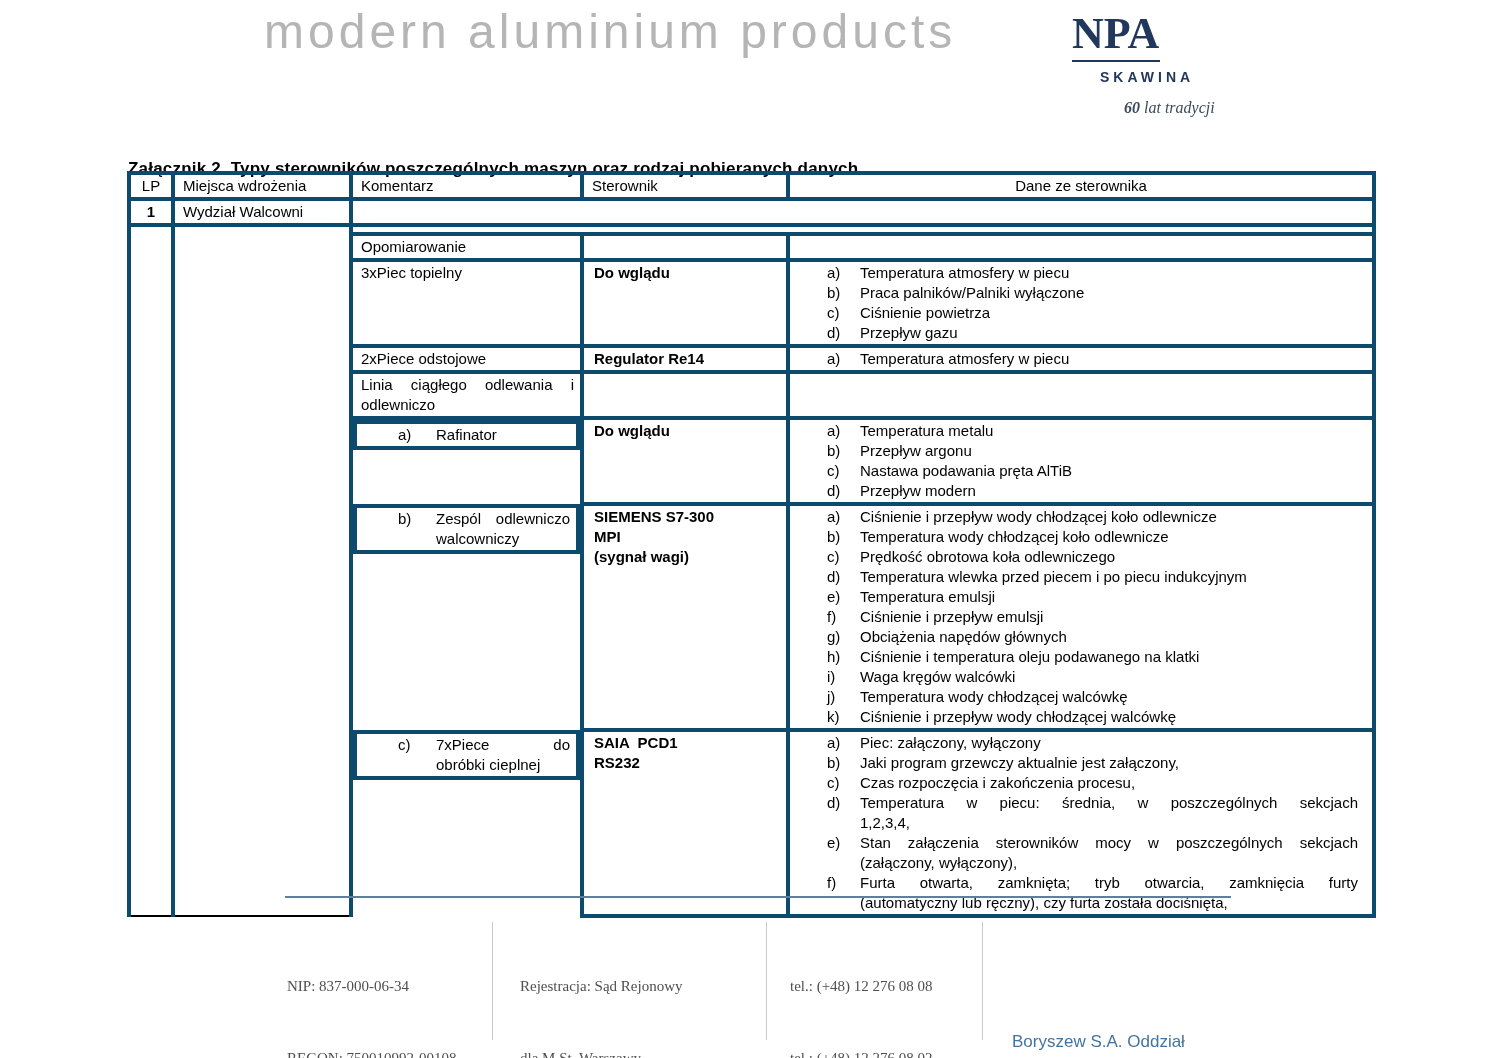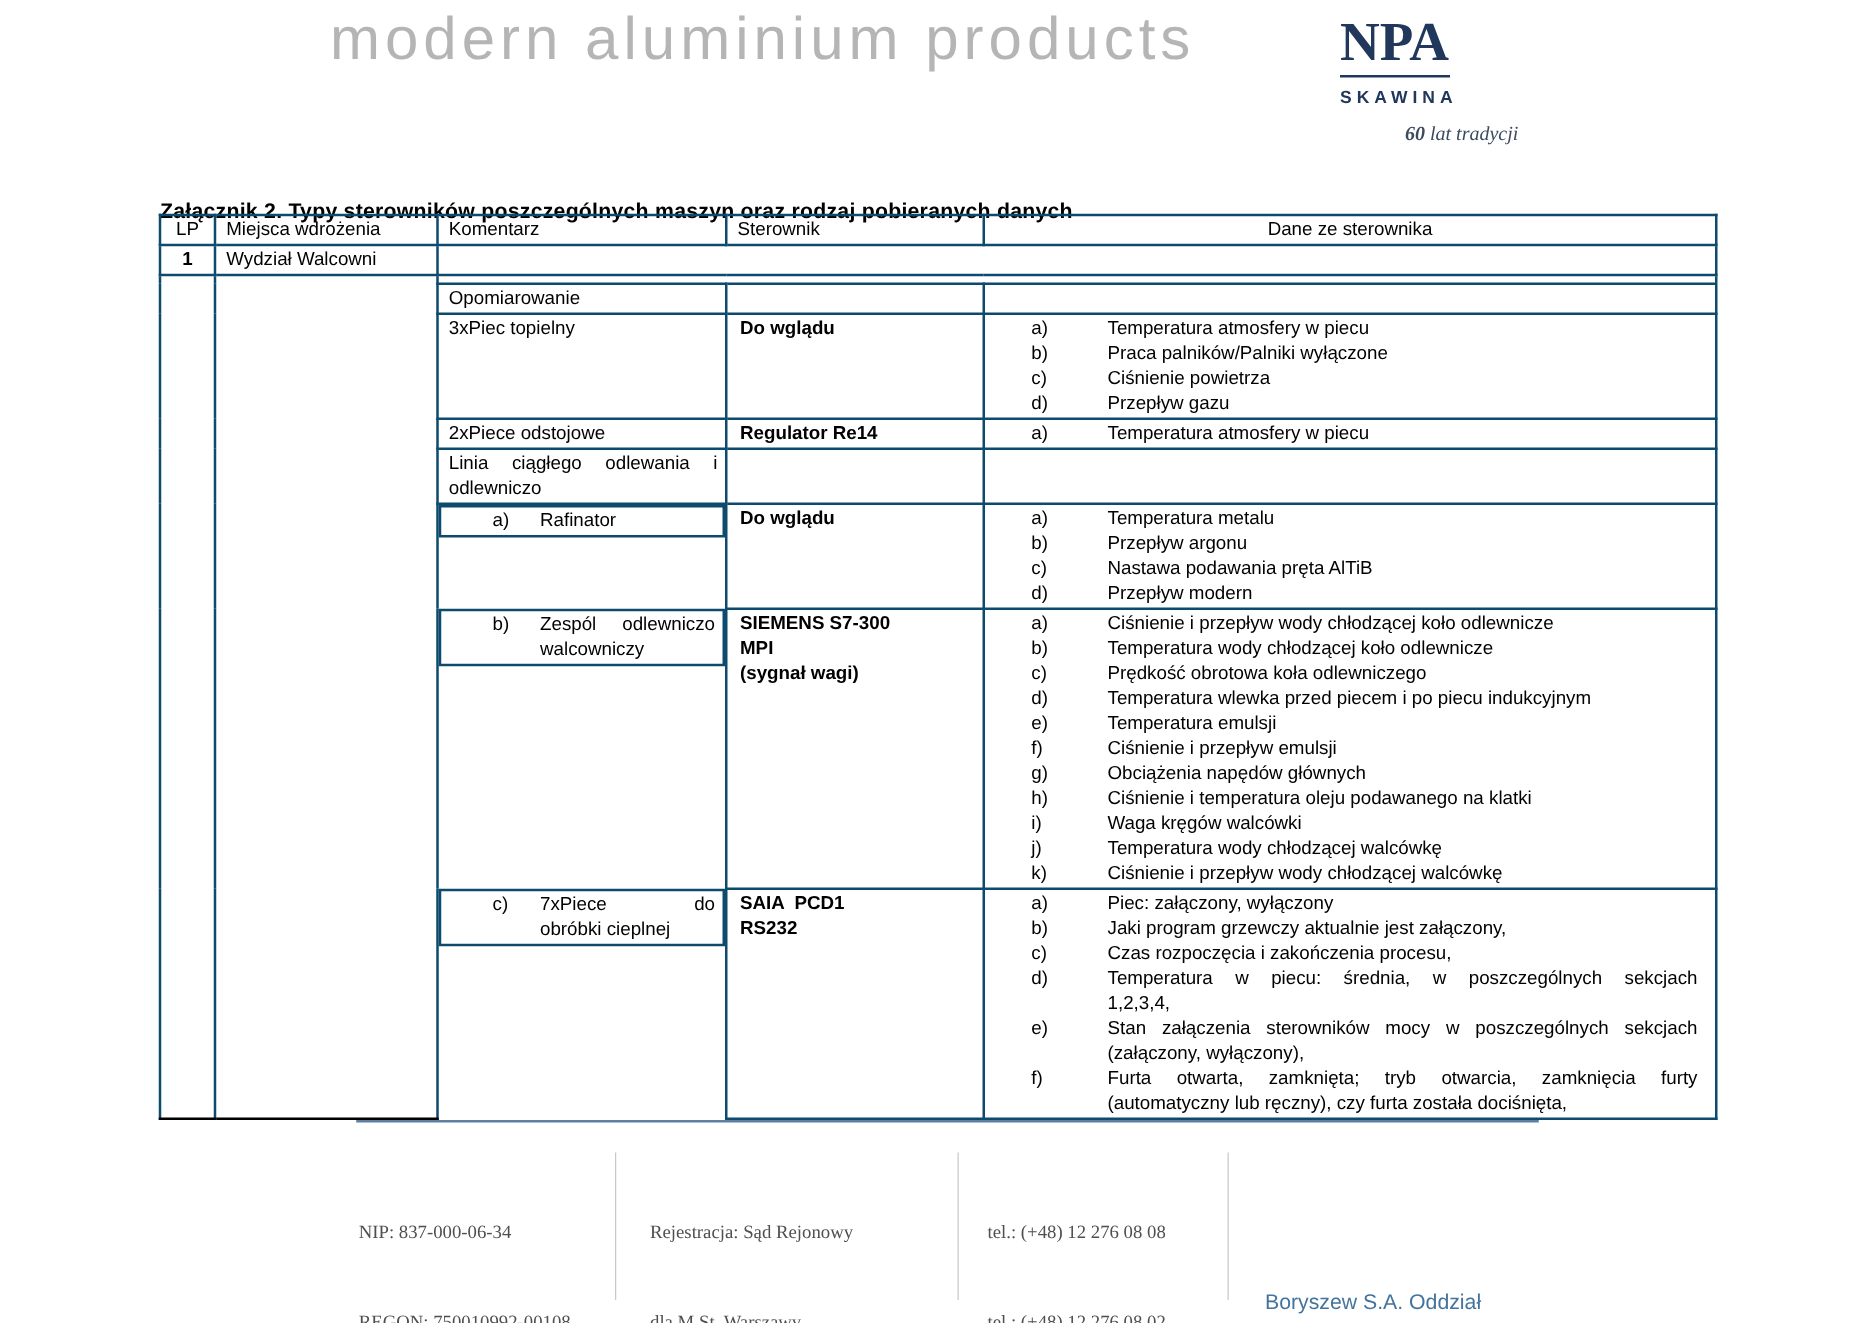--- a/index.html
+++ b/index.html
@@ -5,48 +5,48 @@
   html,body{margin:0;padding:0;background:#fff;width:1497px;height:1058px;overflow:hidden;}
   .page{position:absolute;inset:0;width:1497px;height:1058px;background:#fff;
         font-family:"Liberation Sans",sans-serif;color:#000;}
 
   
   .tagline{position:absolute;left:264px;top:6px;font-size:48px;line-height:1.1;
            color:#b5b5b5;font-weight:300;letter-spacing:4px;}
   .npa{position:absolute;left:1072px;top:12px;width:100px;color:#22375c;}
   .npa-acronym{font-family:"Liberation Serif",serif;font-weight:bold;font-size:44px;line-height:1;}
   .npa-rule{height:2px;background:#22375c;width:88px;margin:4px 0 7px;}
-  .npa-city{font-size:14px;font-weight:bold;letter-spacing:4px;}
+  .npa-city{font-size:14px;font-weight:bold;letter-spacing:4px;margin-left:28px;}
   .npa-trad{position:absolute;left:1124px;top:99px;font-family:"Liberation Serif",serif;
             font-style:italic;font-size:16px;color:#3b4a5e;}
   .npa-trad b{font-style:italic;}
 
   
   .doc-title{position:absolute;left:128px;top:145px;font-size:17px;font-weight:bold;letter-spacing:.2px;margin-top:14px;}
 
   
   .tbl-wrap{position:absolute;left:127px;top:171px;}
   table{border-collapse:collapse;table-layout:fixed;width:1245px;}
-  th,td{border:2px solid #0c4a6e;font-size:15px;line-height:20px;vertical-align:top;}
+  th,td{border:4px solid #0c4a6e;font-size:15px;line-height:20px;vertical-align:top;}
   th{font-weight:normal;text-align:left;height:17px;padding:1px 8px;}
   th.center{text-align:center;padding:1px 0;}
   td{padding:0;}
   .lp-cell{text-align:center;font-weight:bold;height:17px;padding:1px 0;}
   .place-cell{padding:1px 8px;}
   .spacer .sp-cell{border-top:none;border-bottom:none;height:5px;padding:0;font-size:0;line-height:0;}
   .tall{border-bottom:2px solid #000;}
   .c-com{padding:1px 6px 1px 8px;}
   .c-com.lettered{display:flex;padding:1px 6px 1px 41px;}
   .c-com .ltr{width:38px;flex:none;}
   .c-com .lines{flex:1;}
   .c-ctrl{font-weight:bold;padding:1px 6px 1px 10px;white-space:pre-wrap;}
   .c-dane{padding:1px 14px 1px 0;}
   .item{display:flex;padding-left:37px;}
   .item .ltr{width:33px;flex:none;}
-  .item .txt{flex:1;margin-left:28px;}
+  .item .txt{flex:1;}
   .jline{text-align:justify;text-align-last:justify;}
 
   
   .f-rule{position:absolute;left:285px;top:896px;width:946px;height:2px;background:#5f7fa0;}
   .f-div{position:absolute;top:922px;height:118px;width:1px;background:#c9c9c9;}
   .f-col{position:absolute;top:926px;font-family:"Liberation Serif",serif;font-size:15px;
          line-height:24px;color:#4f4f4f;white-space:pre;}
   .f-col1{left:287px;}
   .f-col2{left:520px;}
   .f-col3{left:790px;}

